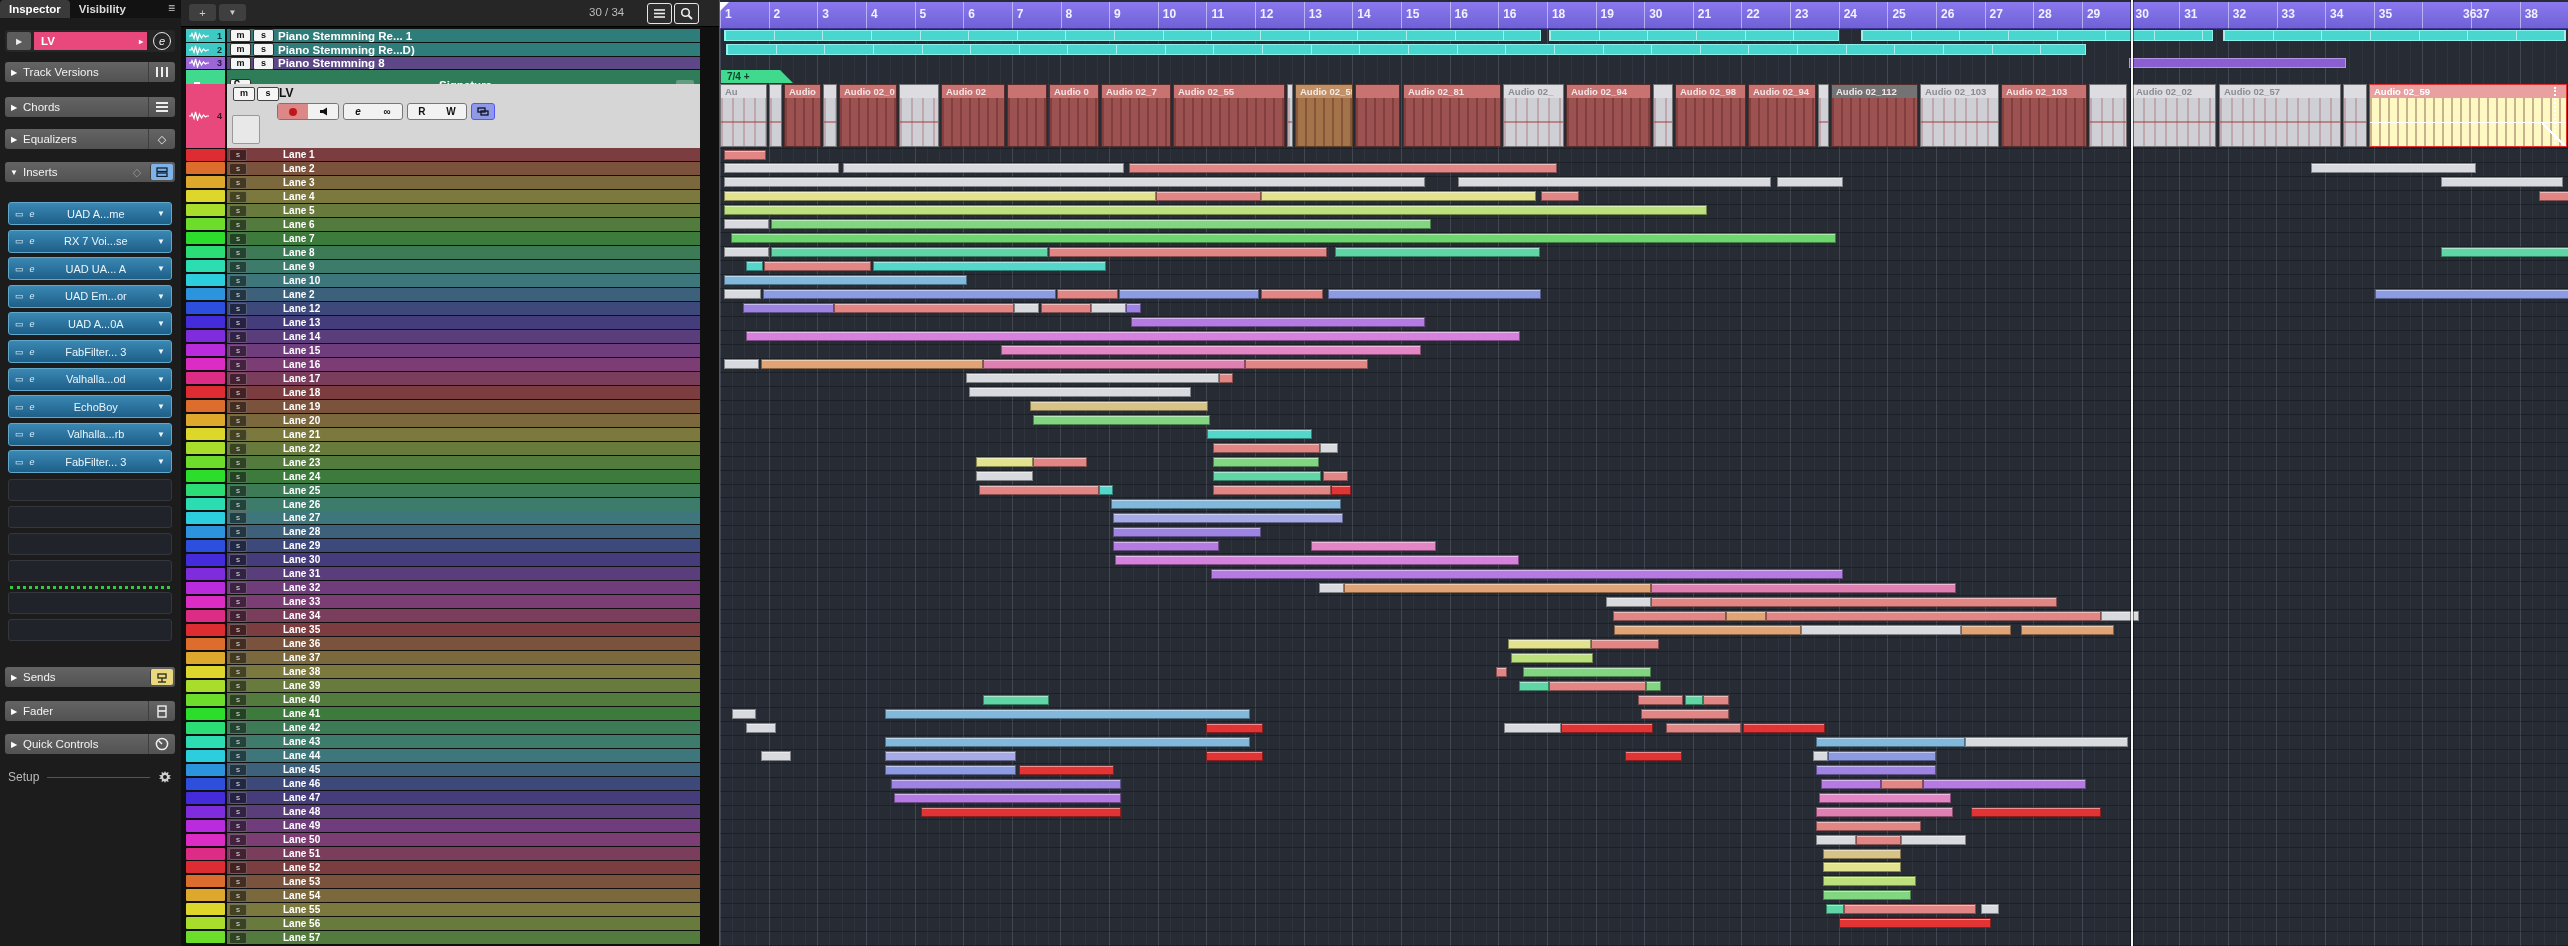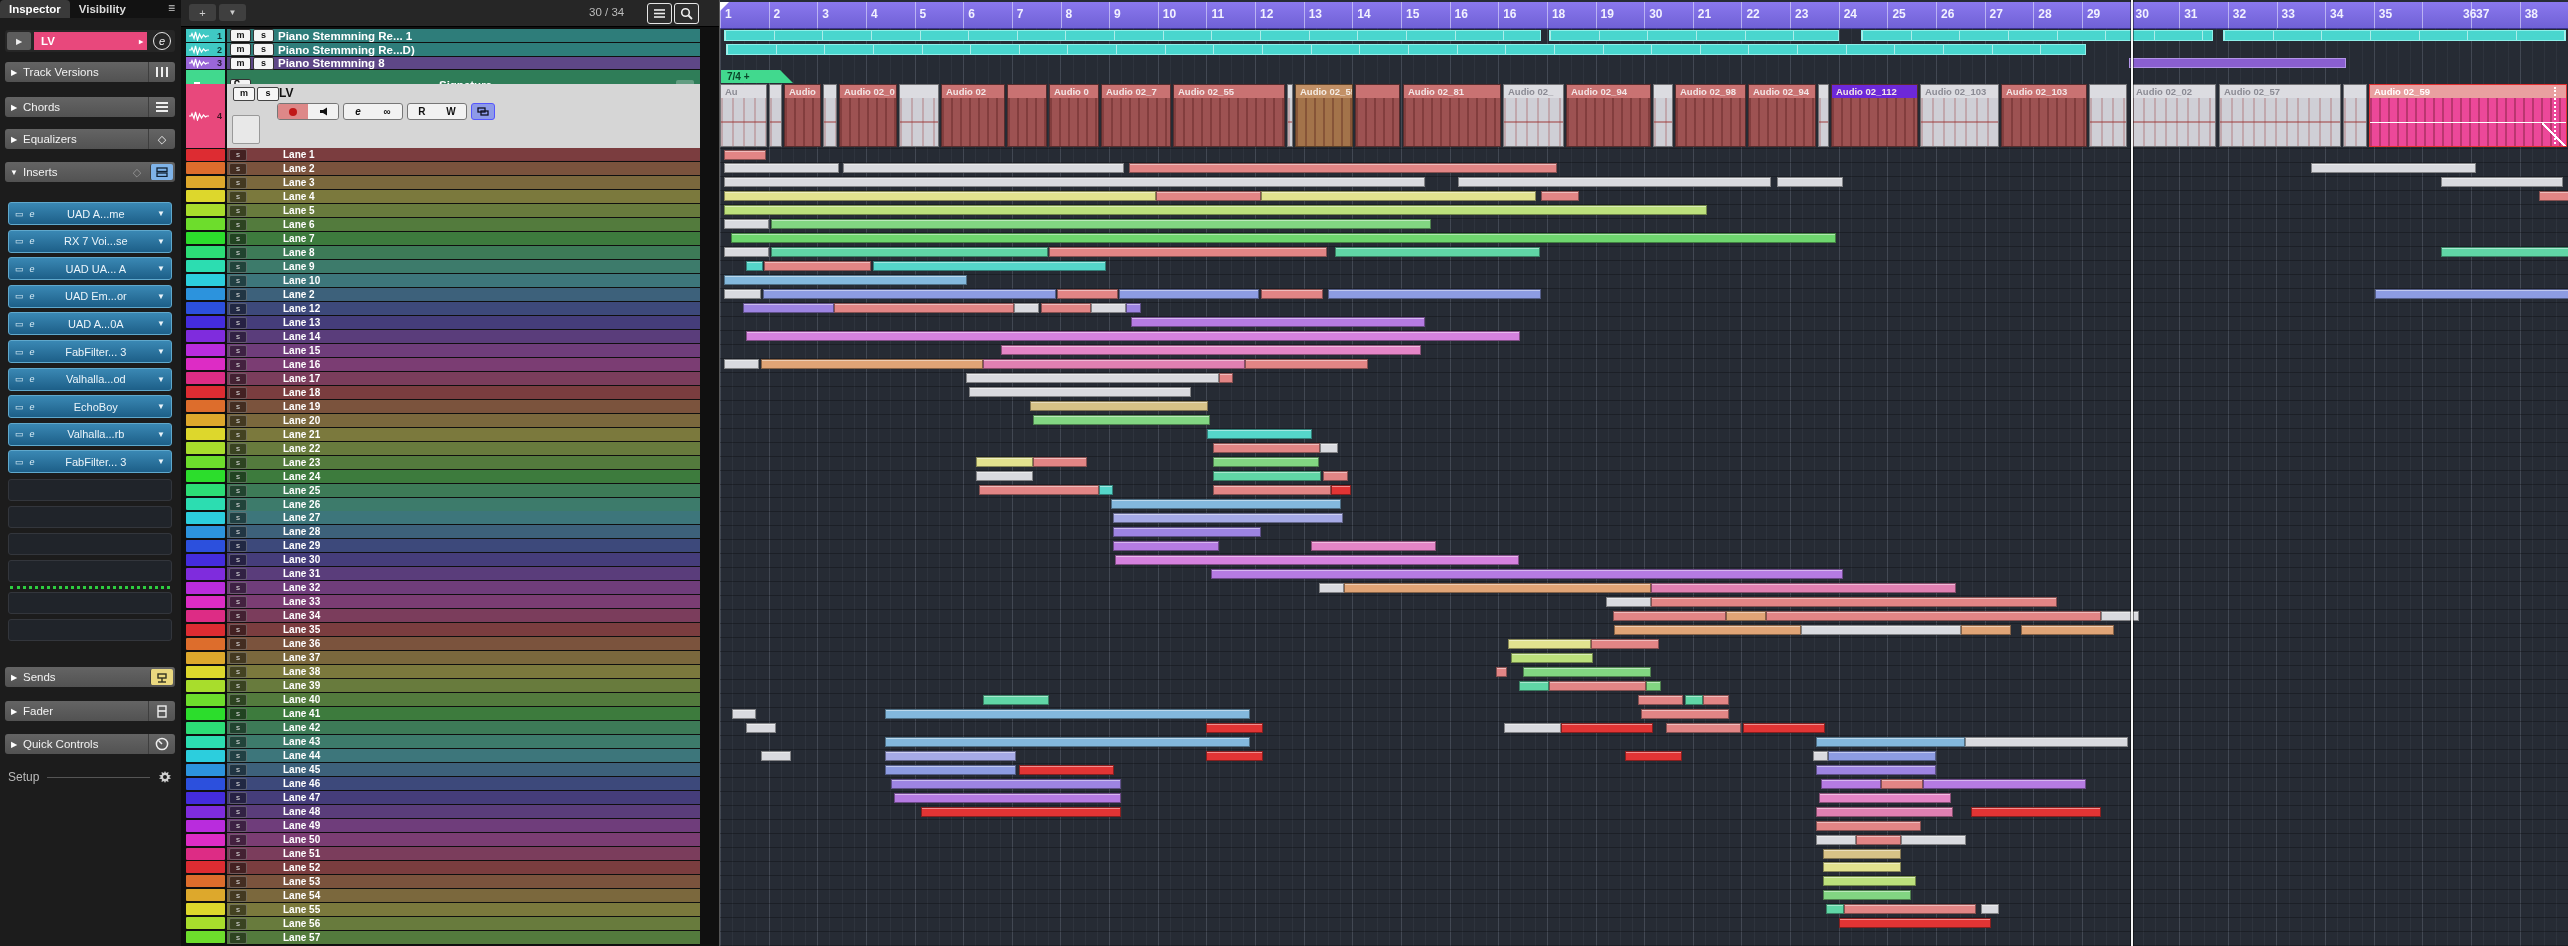--- a/index.html
+++ b/index.html
@@ -958,21 +958,21 @@
         </div>
         <div class="mclip rd abs" style="left: 1028px; width: 68px; background: rgb(157, 82, 82);">
           <div class="hd" style="background: rgb(201, 114, 114); color: rgb(243, 230, 230);">Audio 02_94</div>
           <div class="bd"></div>
         </div>
         <div class="mclip gy abs" style="left: 1098px; width: 11px; background: rgb(207, 207, 214);">
           <div class="hd" style="background: rgb(220, 220, 225); color: rgb(139, 139, 148);"></div>
           <div class="bd"></div>
         </div>
         <div class="mclip rd abs" style="left: 1111px; width: 87px; background: rgb(157, 82, 82);">
-          <div class="hd" style="background: #6d28d9; color: rgb(243, 230, 230);">Audio 02_112</div>
+          <div class="hd" style="background: #737373; color: rgb(243, 230, 230);">Audio 02_112</div>
           <div class="bd"></div>
         </div>
         <div class="mclip gy abs" style="left: 1200px; width: 79px; background: rgb(207, 207, 214);">
           <div class="hd" style="background: rgb(220, 220, 225); color: rgb(139, 139, 148);">Audio 02_103</div>
           <div class="bd"></div>
         </div>
         <div class="mclip rd abs" style="left: 1281px; width: 86px; background: rgb(157, 82, 82);">
           <div class="hd" style="background: rgb(201, 114, 114); color: rgb(243, 230, 230);">Audio 02_103</div>
           <div class="bd"></div>
         </div>
@@ -985,21 +985,21 @@
           <div class="bd"></div>
         </div>
         <div class="mclip gy abs" style="left: 1499px; width: 122px; background: rgb(207, 207, 214);">
           <div class="hd" style="background: rgb(220, 220, 225); color: rgb(139, 139, 148);">Audio 02_57</div>
           <div class="bd"></div>
         </div>
         <div class="mclip gy abs" style="left: 1623px; width: 24px; background: rgb(207, 207, 214);">
           <div class="hd" style="background: rgb(220, 220, 225); color: rgb(139, 139, 148);"></div>
           <div class="bd"></div>
         </div>
-        <div class="mclip se abs" style="left: 1649px; width: 198px; background: #ec4899; border: 1.5px solid rgb(224, 48, 48);">
+        <div class="mclip se abs" style="left: 1649px; width: 198px; background: #fef9c3; border: 1.5px solid rgb(224, 48, 48);">
           <div class="hd" style="background: rgb(233, 160, 160); color: rgb(255, 255, 255);">Audio 02_59</div>
           <div class="bd"></div>
           <div class="volline"></div>
           <div class="fadeline"></div>
           <div class="dotline" style="left: 184px;"></div>
         </div>
         <div class="lclip abs" style="left: 4px; top: 149.5px; width: 42px; background: rgb(226, 133, 133);"></div>
         <div class="lclip abs" style="left: 4px; top: 163.48px; width: 115px; background: rgb(217, 218, 223);"></div>
         <div class="lclip abs" style="left: 123px; top: 163.48px; width: 281px; background: rgb(217, 218, 223);"></div>
         <div class="lclip abs" style="left: 409px; top: 163.48px; width: 428px; background: rgb(226, 133, 133);"></div>

